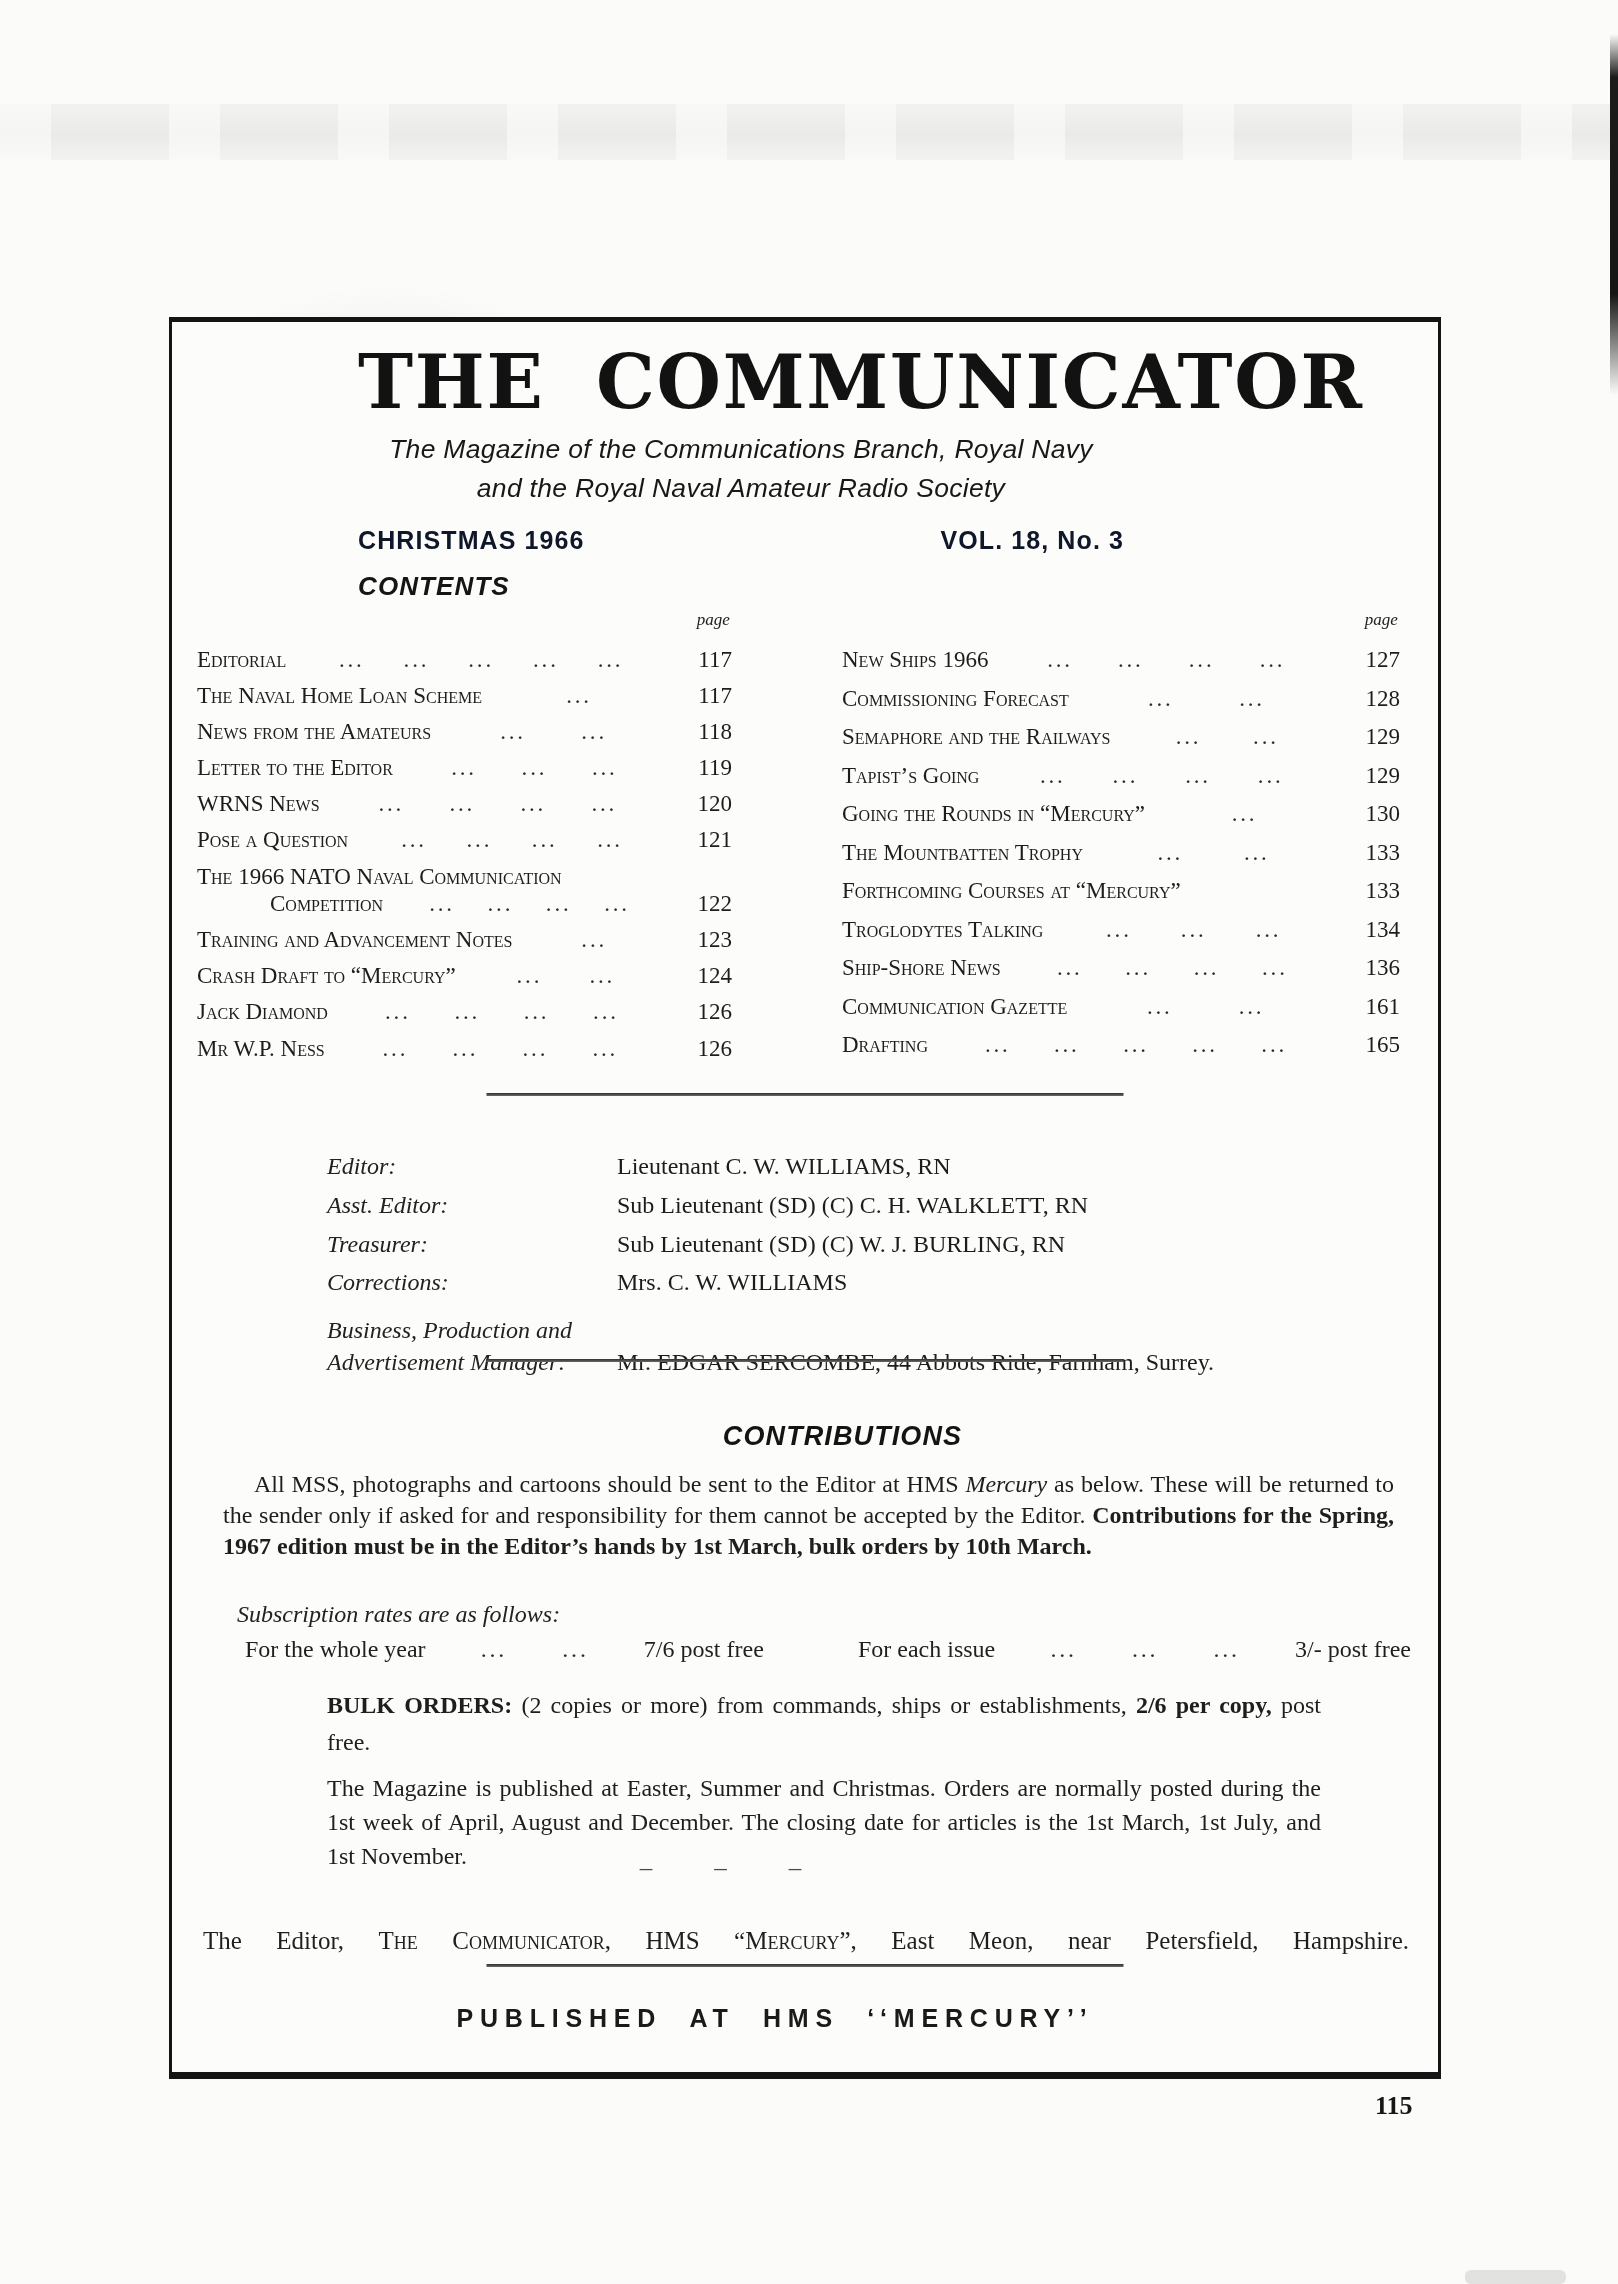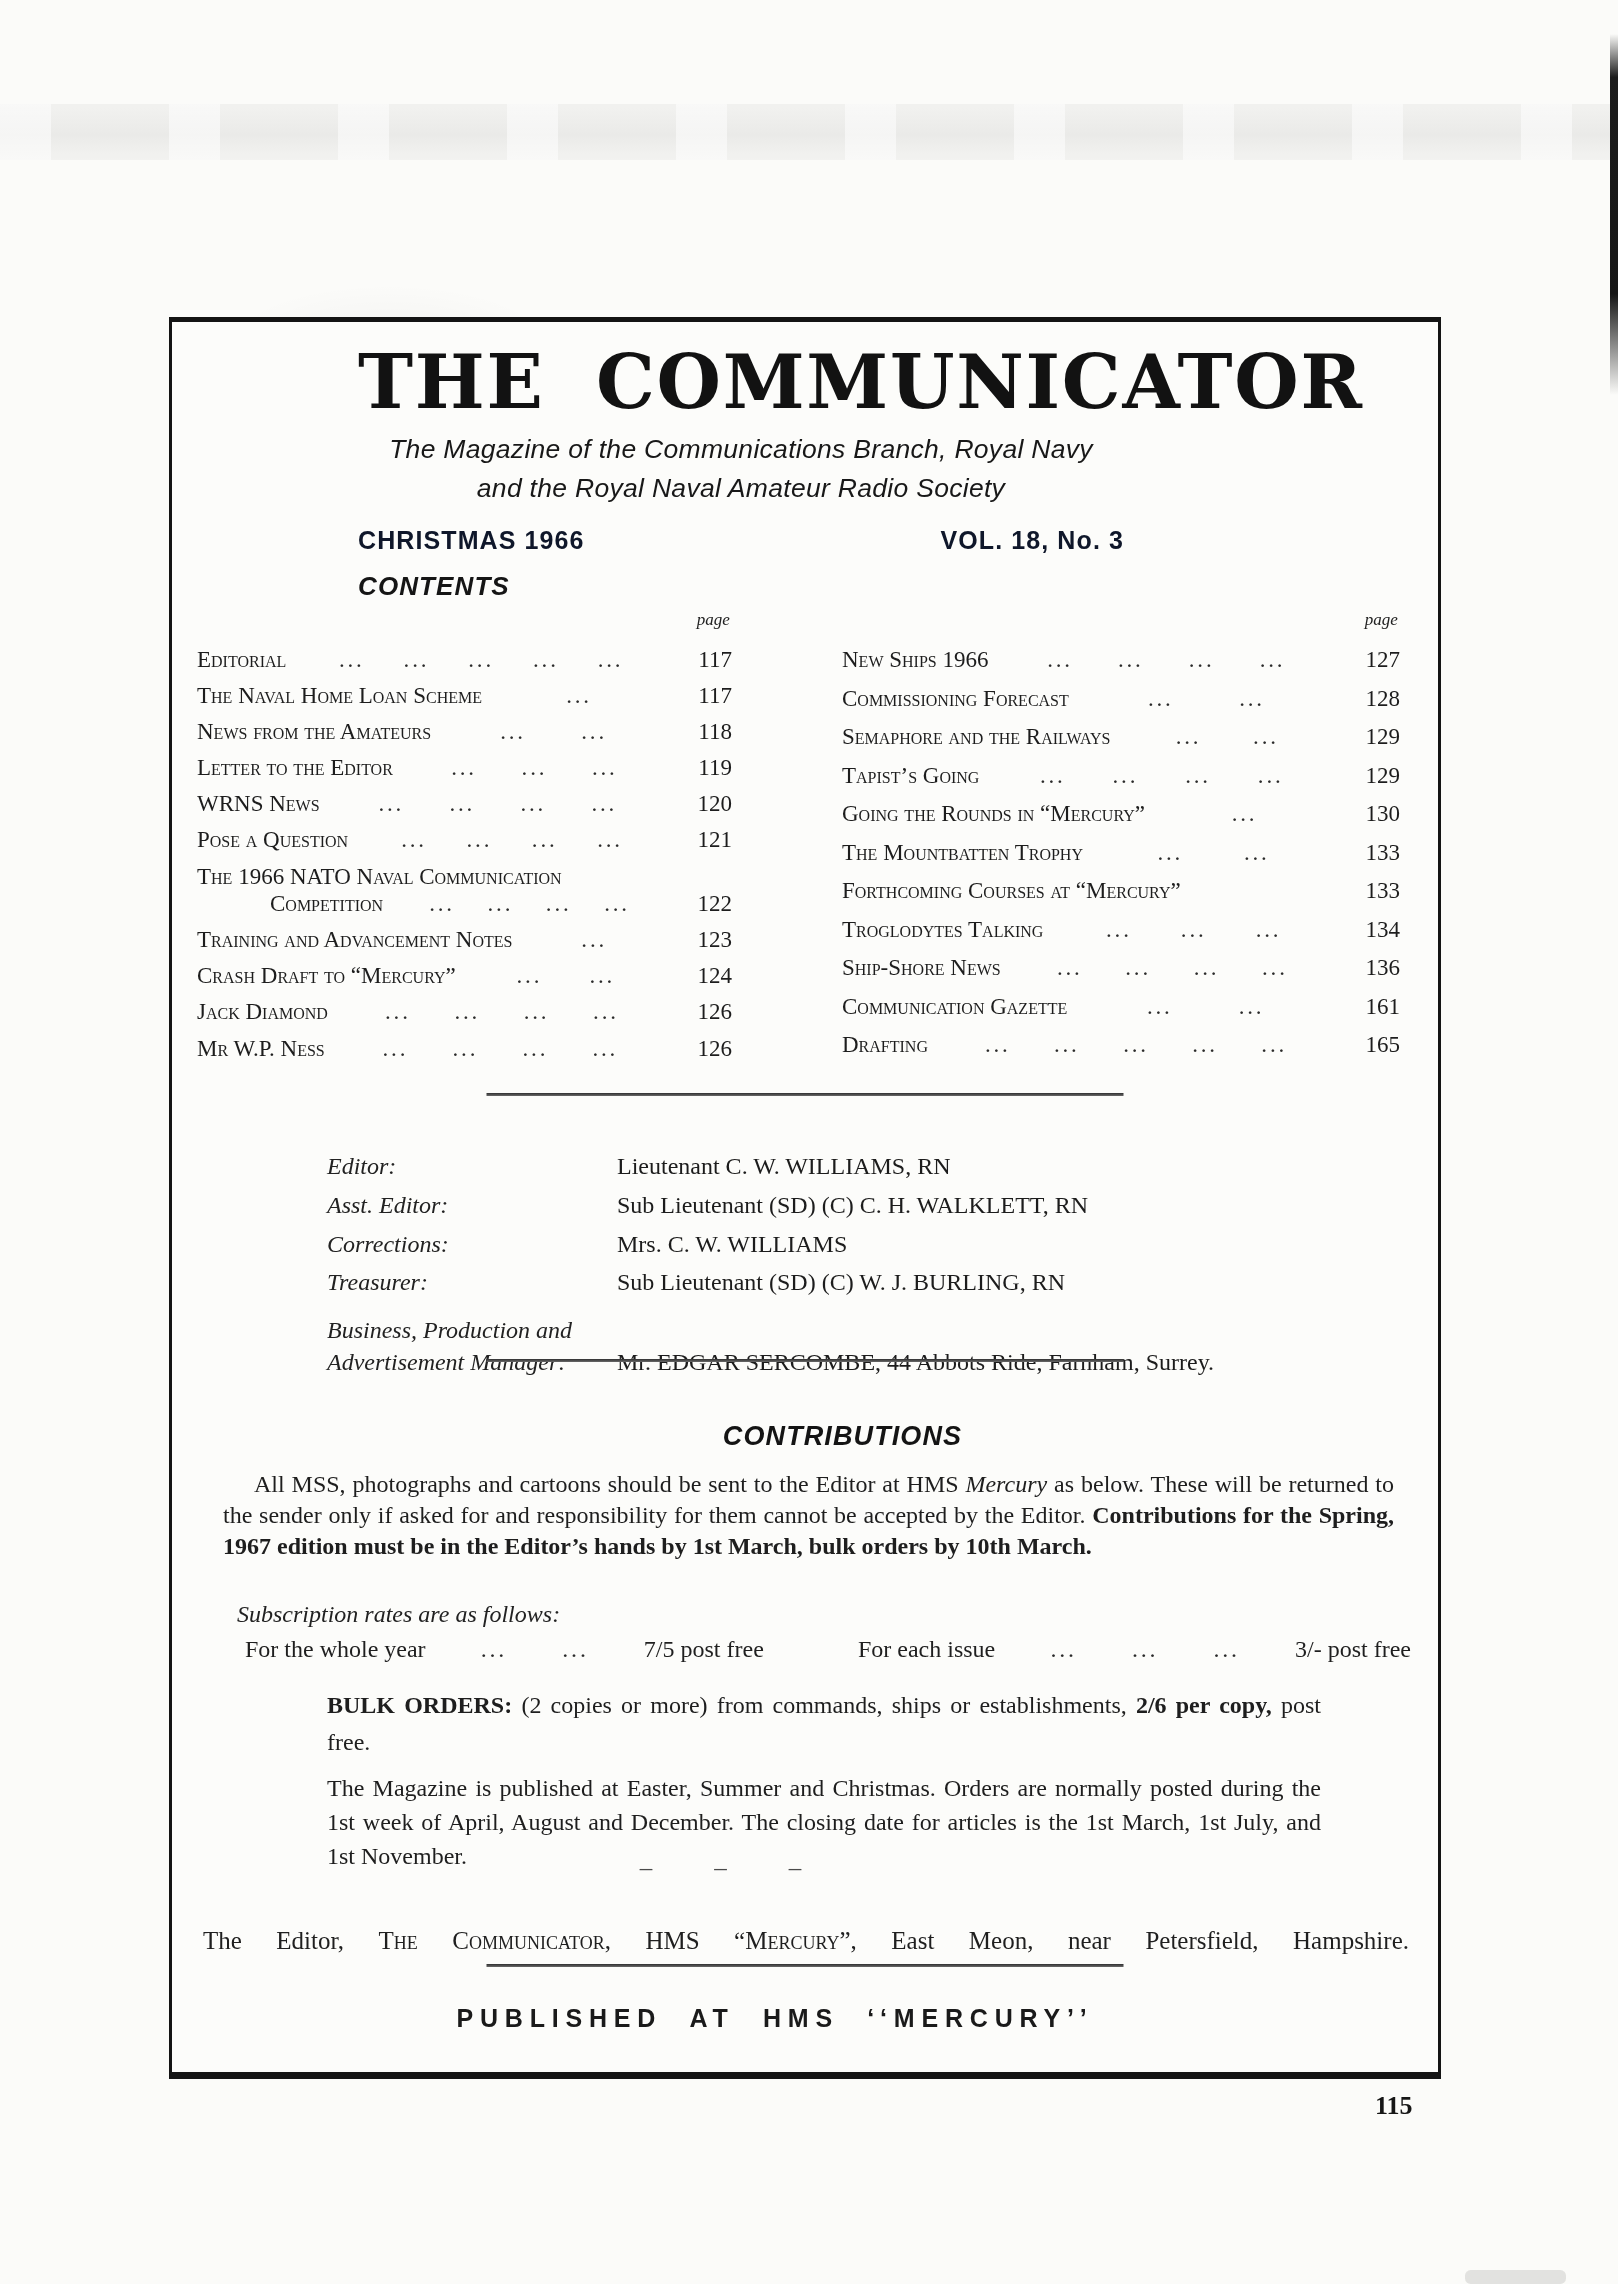--- a/index.html
+++ b/index.html
@@ -361,29 +361,29 @@
           <div class="staff-value">Lieutenant C. W. WILLIAMS, RN</div>
         </div>
         <div class="staff-row">
           <div class="staff-label">
             <div>Asst. Editor:</div>
           </div>
           <div class="staff-value">Sub Lieutenant (SD) (C) C. H. WALKLETT, RN</div>
         </div>
         <div class="staff-row">
           <div class="staff-label">
+            <div>Treasurer:</div>
+          </div>
+          <div class="staff-value">Sub Lieutenant (SD) (C) W. J. BURLING, RN</div>
+        </div>
+        <div class="staff-row">
+          <div class="staff-label">
             <div>Corrections:</div>
           </div>
           <div class="staff-value">Mrs. C. W. WILLIAMS</div>
-        </div>
-        <div class="staff-row">
-          <div class="staff-label">
-            <div>Treasurer:</div>
-          </div>
-          <div class="staff-value">Sub Lieutenant (SD) (C) W. J. BURLING, RN</div>
         </div>
         <div class="staff-row tall">
           <div class="staff-label">
             <div>Business, Production and</div>
             <div>Advertisement Manager:</div>
           </div>
           <div class="staff-value">Mr. EDGAR SERCOMBE, 44 Abbots Ride, Farnham, Surrey.</div>
         </div>
       </div>
 
@@ -392,21 +392,21 @@
     <div class="contrib-heading">CONTRIBUTIONS</div>
 
     <p class="para p1"><span>All MSS, photographs and cartoons should be sent to the Editor at HMS </span><span class="it">Mercury</span><span> as below. These will be returned to the sender only if asked for and responsibility for them cannot be accepted by the Editor. </span><span class="b">Contributions for the Spring, 1967 edition must be in the Editor’s hands by 1st March, bulk orders by 10th March.</span></p>
 
     <div class="sub-intro">Subscription rates are as follows:</div>
 
     <div class="sub-row" id="subrow">
         <span>For the whole year</span>
         <span class="dotg">...</span>
         <span class="dotg">...</span>
-        <span>7/5 post free</span>
+        <span>7/6 post free</span>
         <span class="sub-gap">For each issue</span>
         <span class="dotg">...</span>
         <span class="dotg">...</span>
         <span class="dotg">...</span>
         <span>3/- post free</span>
       </div>
 
     <p class="para indent-block bulk"><span class="b">BULK ORDERS:</span><span> (2 copies or more) from commands, ships or establishments, </span><span class="b">2/6 per copy,</span><span> post free.</span></p>
 
     <p class="para indent-block mag">The Magazine is published at Easter, Summer and Christmas. Orders are normally posted during the 1st week of April, August and December. The closing date for articles is the 1st March, 1st July, and 1st November.</p>

